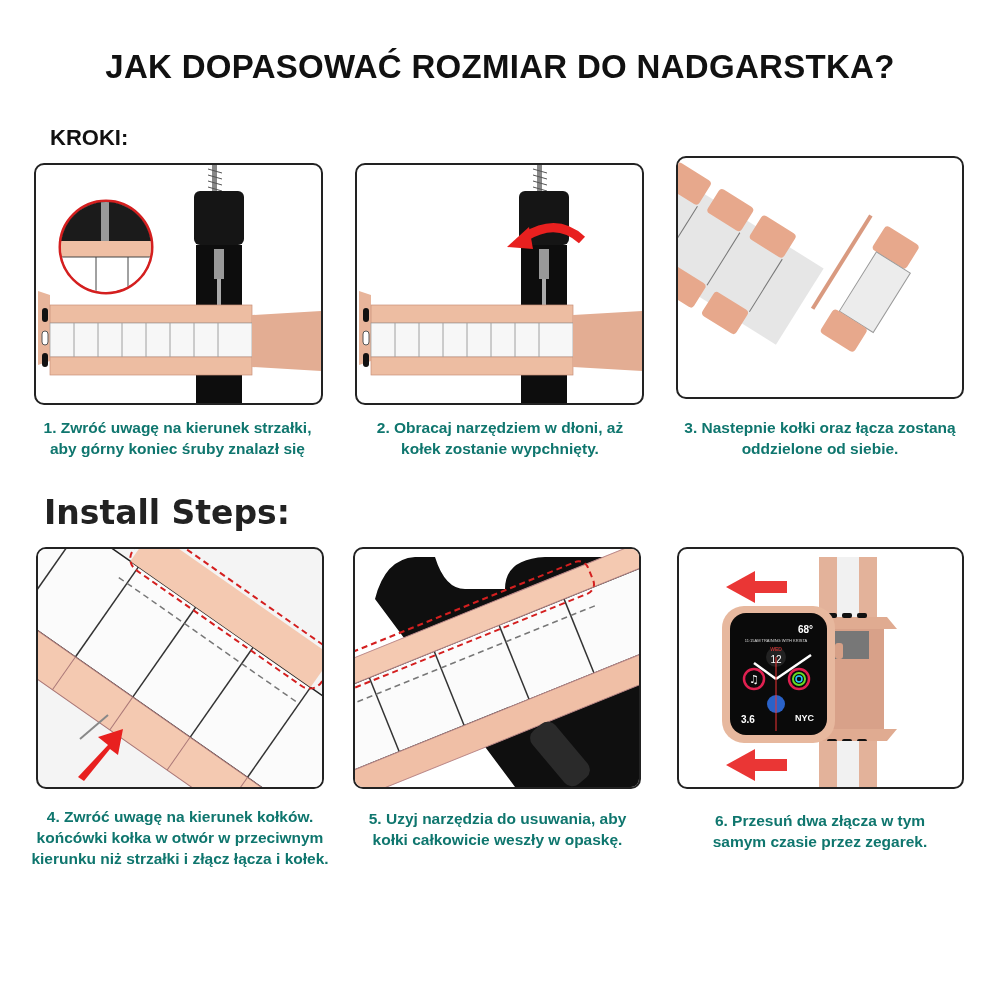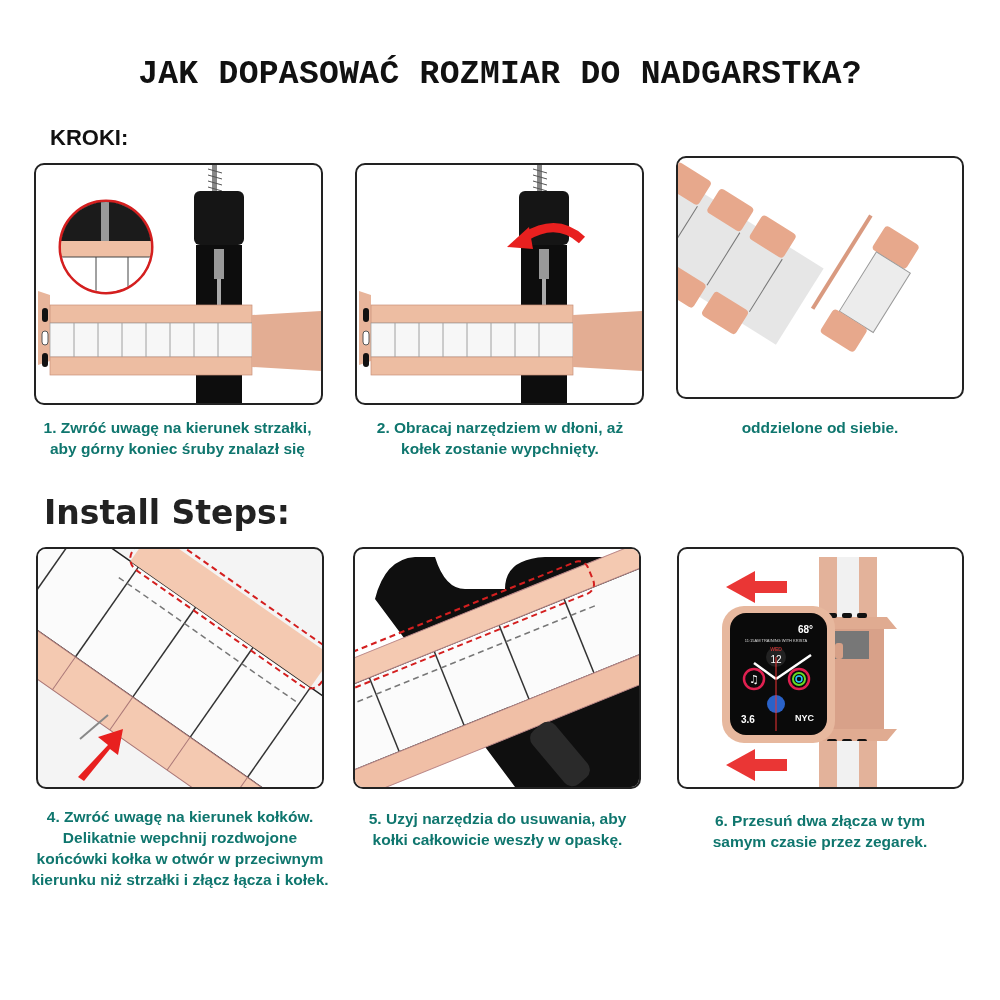--- a/index.html
+++ b/index.html
@@ -1,17 +1,17 @@
 <!DOCTYPE html>
 <html><head>
 <meta charset="utf-8">
 <style>
   html,body{margin:0;padding:0;background:#fff;}
   body{width:1000px;height:1000px;position:relative;overflow:hidden;font-family:"Liberation Sans",sans-serif;color:#111;}
-  .title{position:absolute;left:0;top:56px;width:1000px;text-align:center;font-weight:bold;font-size:33px;letter-spacing:0.3px;font-family:Liberation Mono, monospace;}
+  .title{position:absolute;left:0;top:48px;width:1000px;text-align:center;font-weight:bold;font-size:33px;letter-spacing:0.3px;}
   .section-label{position:absolute;left:50px;top:125px;font-weight:bold;font-size:22px;}
   .install-title{position:absolute;left:44px;top:493px;font-family:"DejaVu Sans",sans-serif;font-weight:bold;font-size:33px;color:#222;}
   .panel{position:absolute;border:2px solid #222;border-radius:10px;background:#fff;overflow:hidden;}
   .panel svg{position:absolute;left:0;top:0;width:100%;height:100%;}
   .caption{position:absolute;text-align:center;font-weight:bold;font-size:15.5px;line-height:21px;color:#0f766e;}
   .caption span{display:block;}
 </style>
 </head>
 <body>
 
@@ -131,20 +131,21 @@
 
 <div class="caption" style="left:20px;top:417px;width:315px;">
   <span>1. Zwróć uwagę na kierunek strzałki,</span>
   <span>aby górny koniec śruby znalazł się</span>
 </div>
 <div class="caption" style="left:345px;top:417px;width:310px;">
   <span>2. Obracaj narzędziem w dłoni, aż</span>
   <span>kołek zostanie wypchnięty.</span>
 </div>
 <div class="caption" style="left:660px;top:417px;width:320px;">
+  <span>3. Nastepnie kołki oraz łącza zostaną</span>
   <span>oddzielone od siebie.</span>
 </div>
 
 <div class="install-title">Install Steps:</div>
 
 <div class="panel" style="left:36px;top:547px;width:284px;height:238px;background:#f4f4f4;">
   <svg viewBox="0 0 284 238">
     <g transform="rotate(35 142 119)">
       <rect x="-80" y="60" width="440" height="110" fill="#fbfbfb" stroke="#222" stroke-width="1.5"></rect>
       <g stroke="#333" stroke-width="1.5">
@@ -233,21 +234,20 @@
       <polygon points="47,38 76,22 76,32 108,32 108,44 76,44 76,54" fill="#e8201f" opacity="0.9"></polygon>
     </g>
     <g>
       <polygon points="47,216 76,200 76,210 108,210 108,222 76,222 76,232" fill="#e8201f" opacity="0.9"></polygon>
     </g>
   </svg>
 </div>
 
 <div class="caption" style="left:10px;top:806px;width:340px;">
   <span>4. Zwróć uwagę na kierunek kołków.</span>
-  <span>Delikatnie wepchnij rozdwojone</span>
   <span>końcówki kołka w otwór w przeciwnym</span>
   <span>kierunku niż strzałki i złącz łącza i kołek.</span>
 </div>
 <div class="caption" style="left:345px;top:808px;width:305px;">
   <span>5. Uzyj narzędzia do usuwania, aby</span>
   <span>kołki całkowicie weszły w opaskę.</span>
 </div>
 <div class="caption" style="left:660px;top:810px;width:320px;">
   <span>6. Przesuń dwa złącza w tym</span>
   <span>samym czasie przez zegarek.</span>

